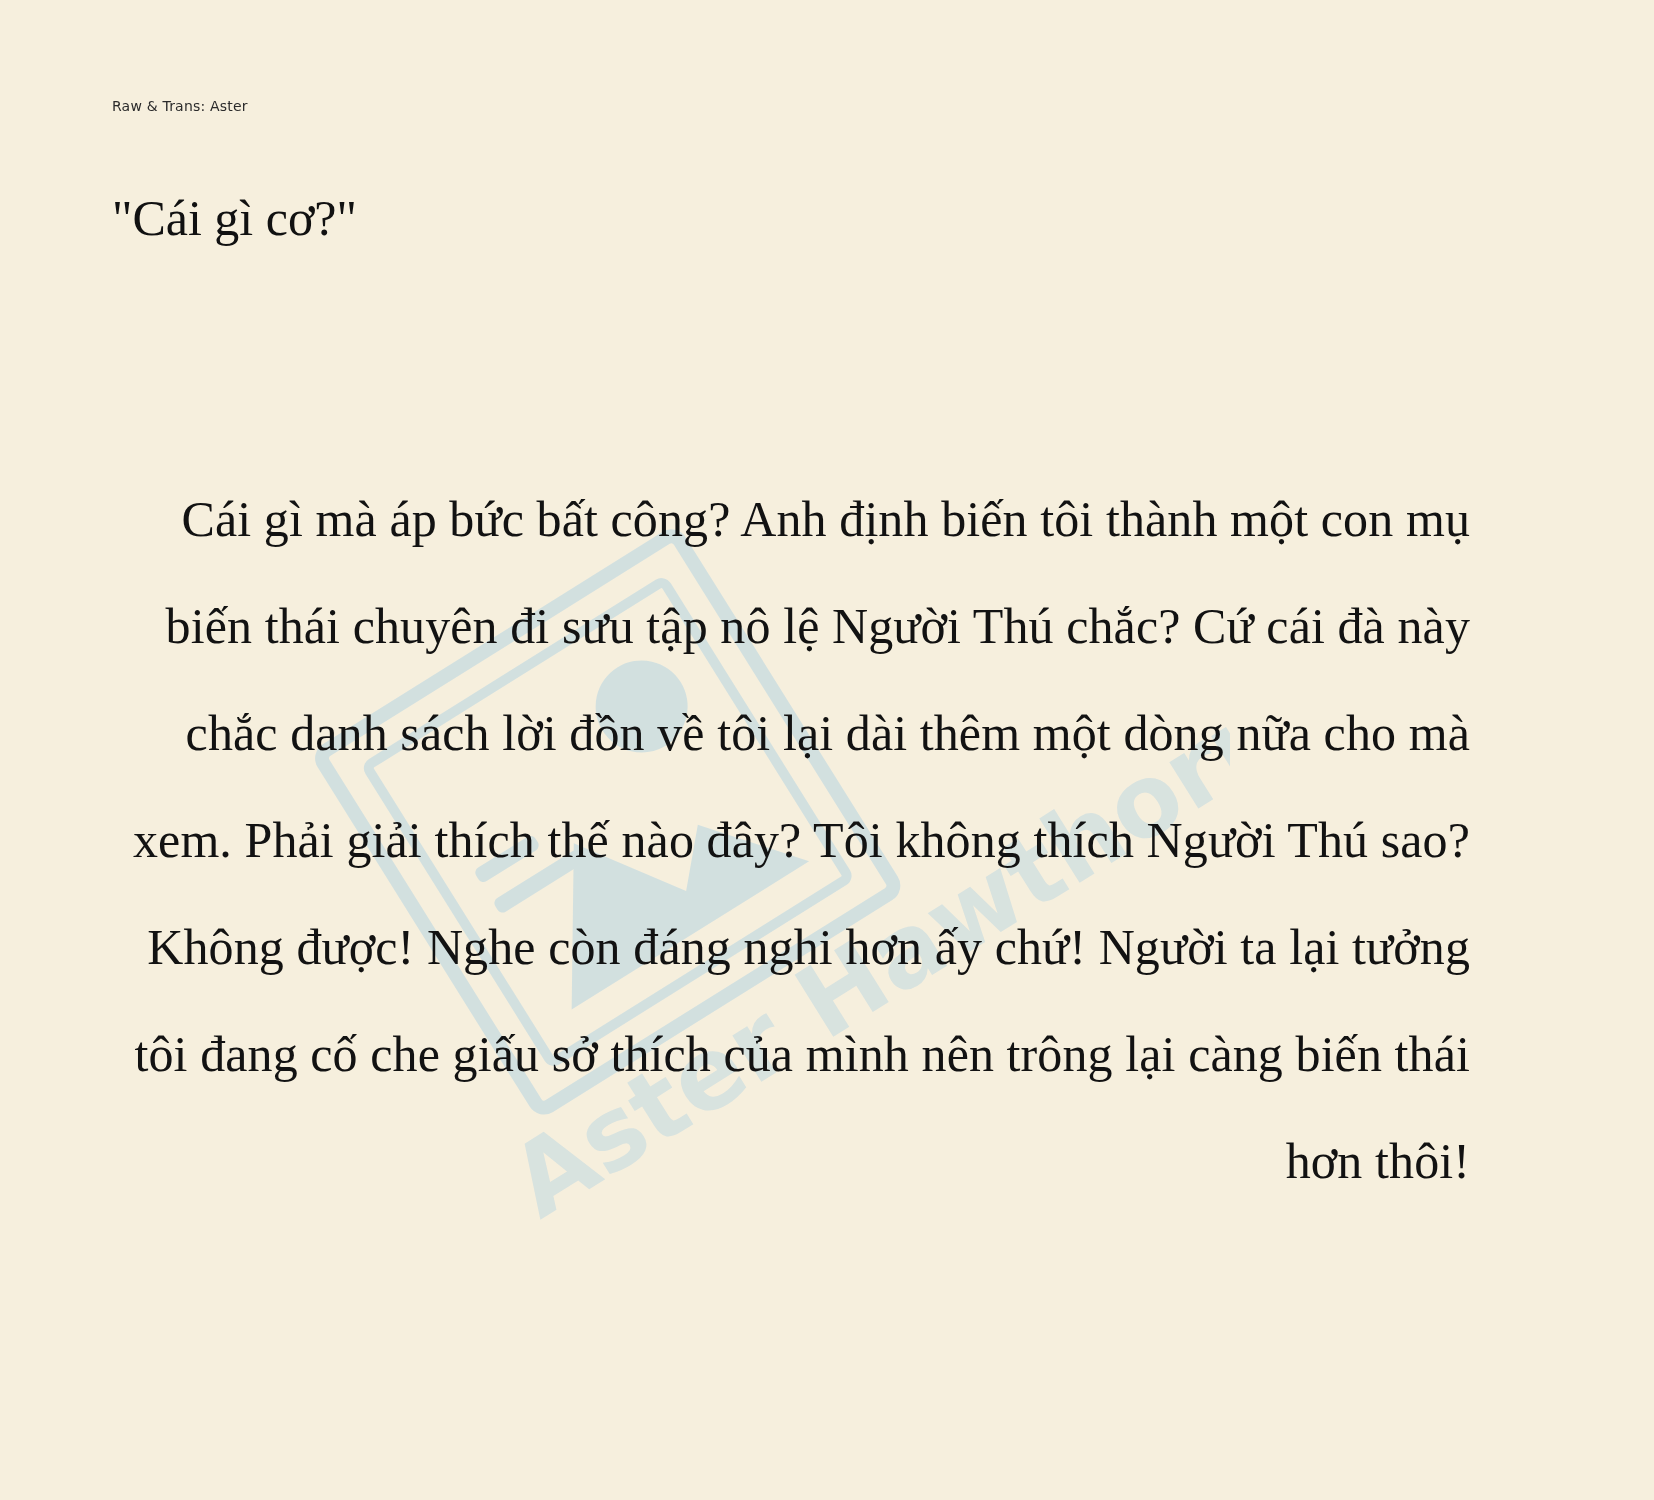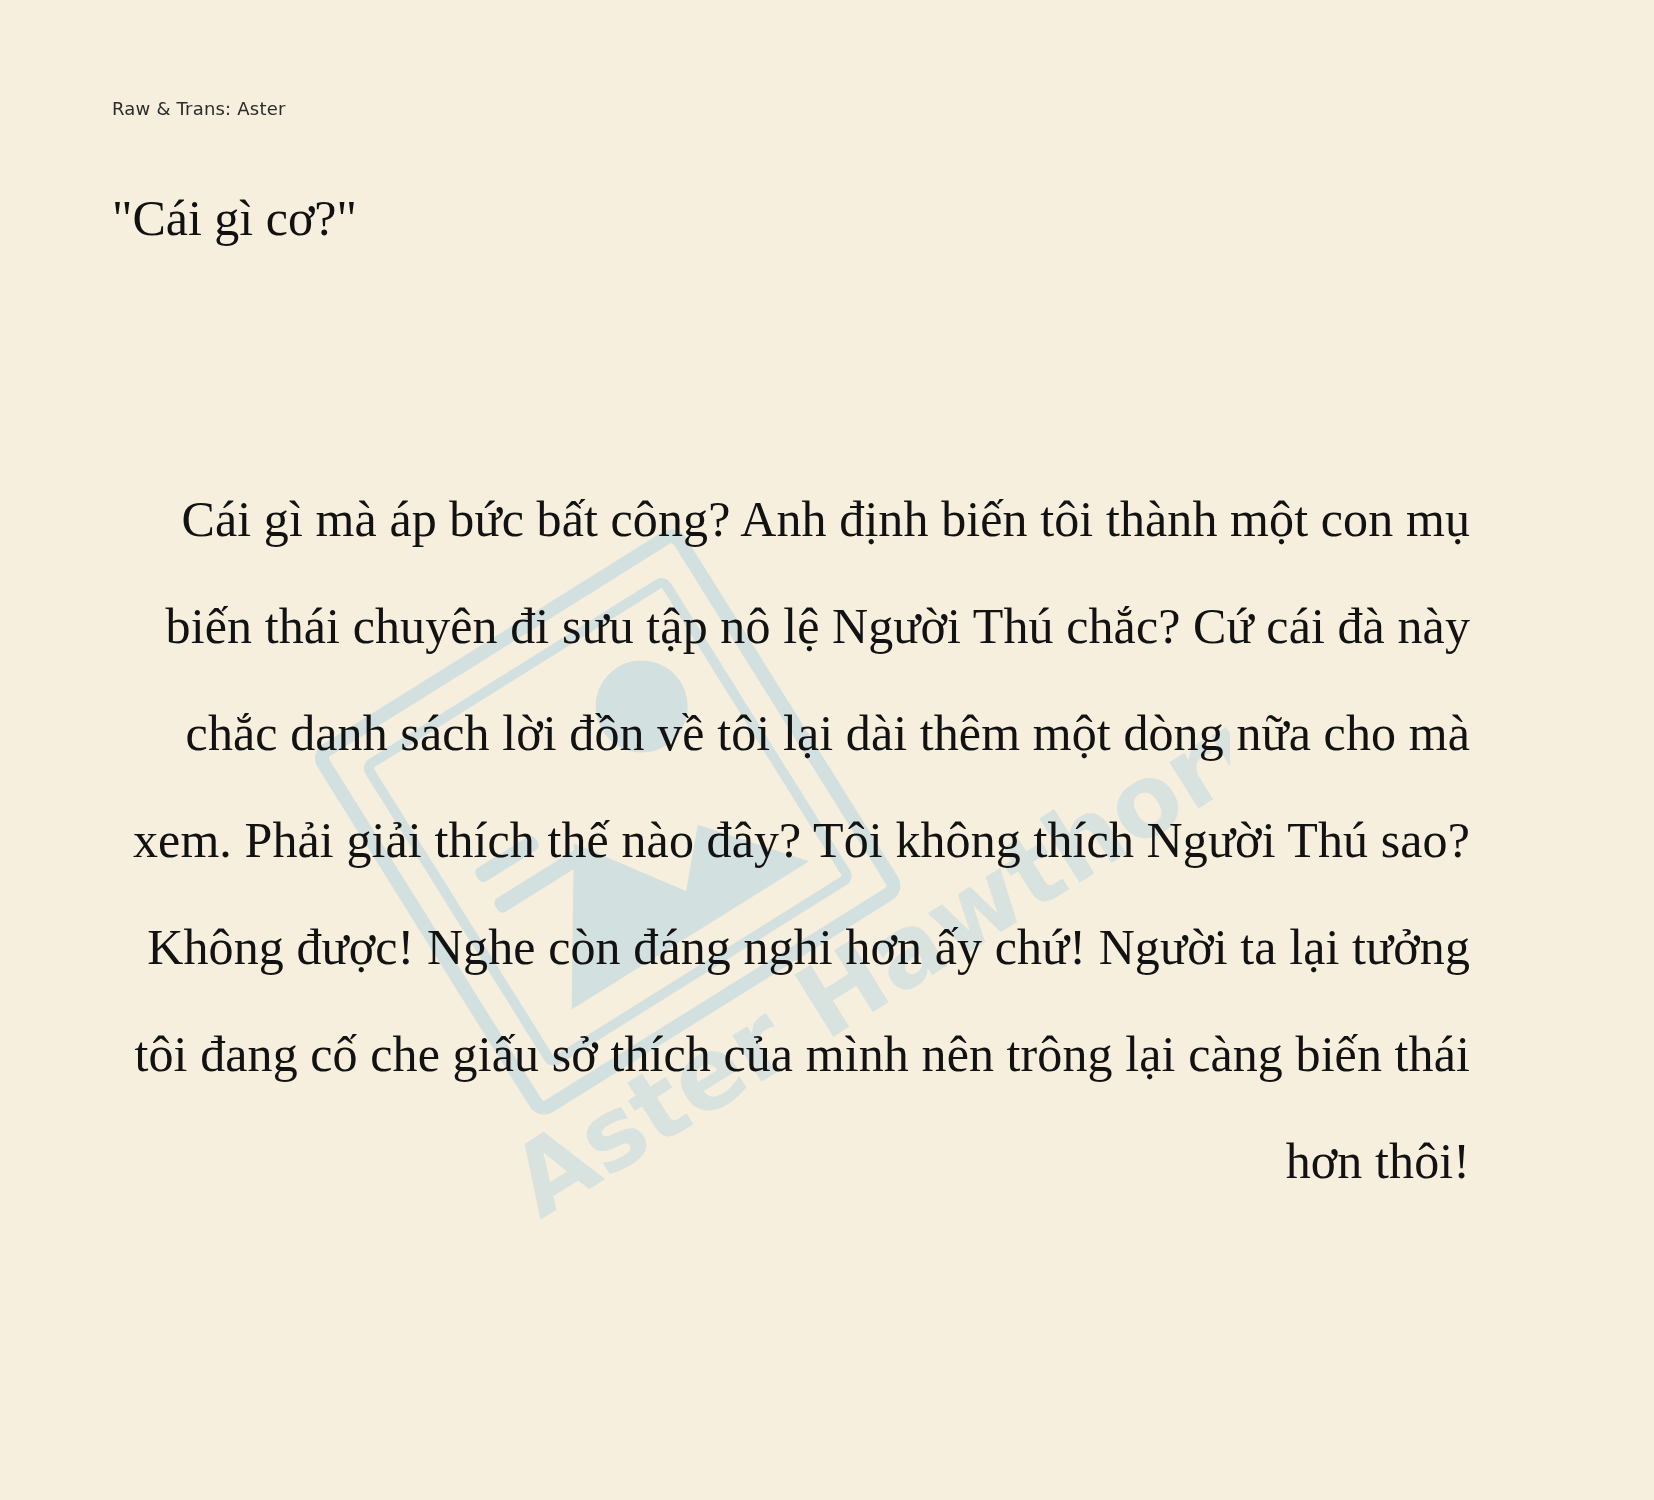--- a/index.html
+++ b/index.html
@@ -39,21 +39,21 @@
     height: 100%;
     display: block;
   }
 
   
   .credit {
     position: absolute;
     left: 112px;
     top: 98px;
     font-family: "DejaVu Sans", sans-serif;
-    font-size: 18px;
+    font-size: 14px;
     color: #2b2b2b;
     letter-spacing: 0.2px;
     z-index: 3;
   }
 
   
   .dialogue {
     position: absolute;
     left: 112px;
     top: 188px;

